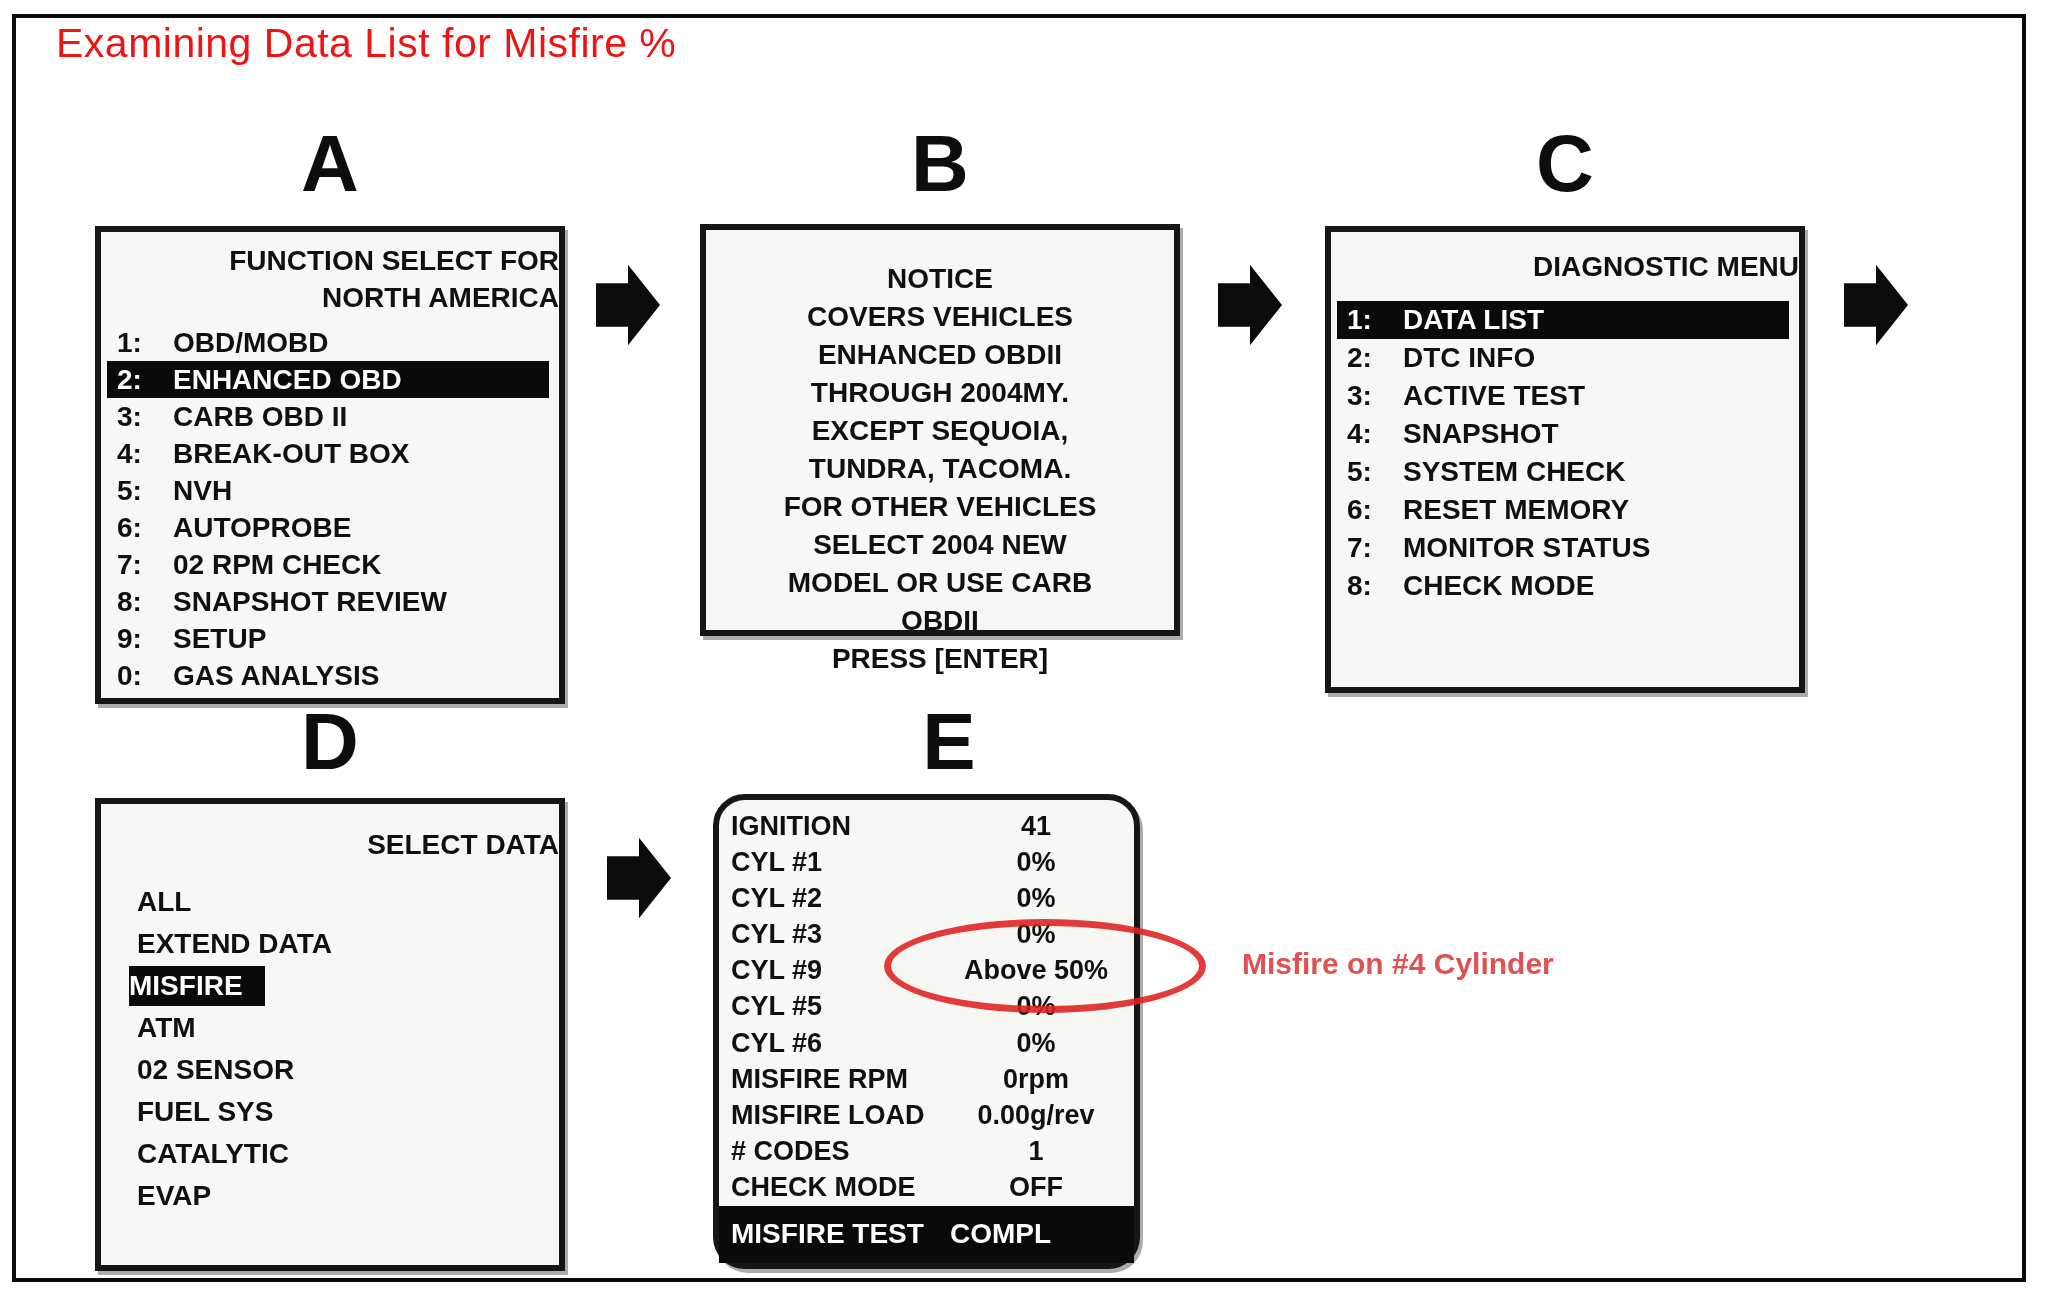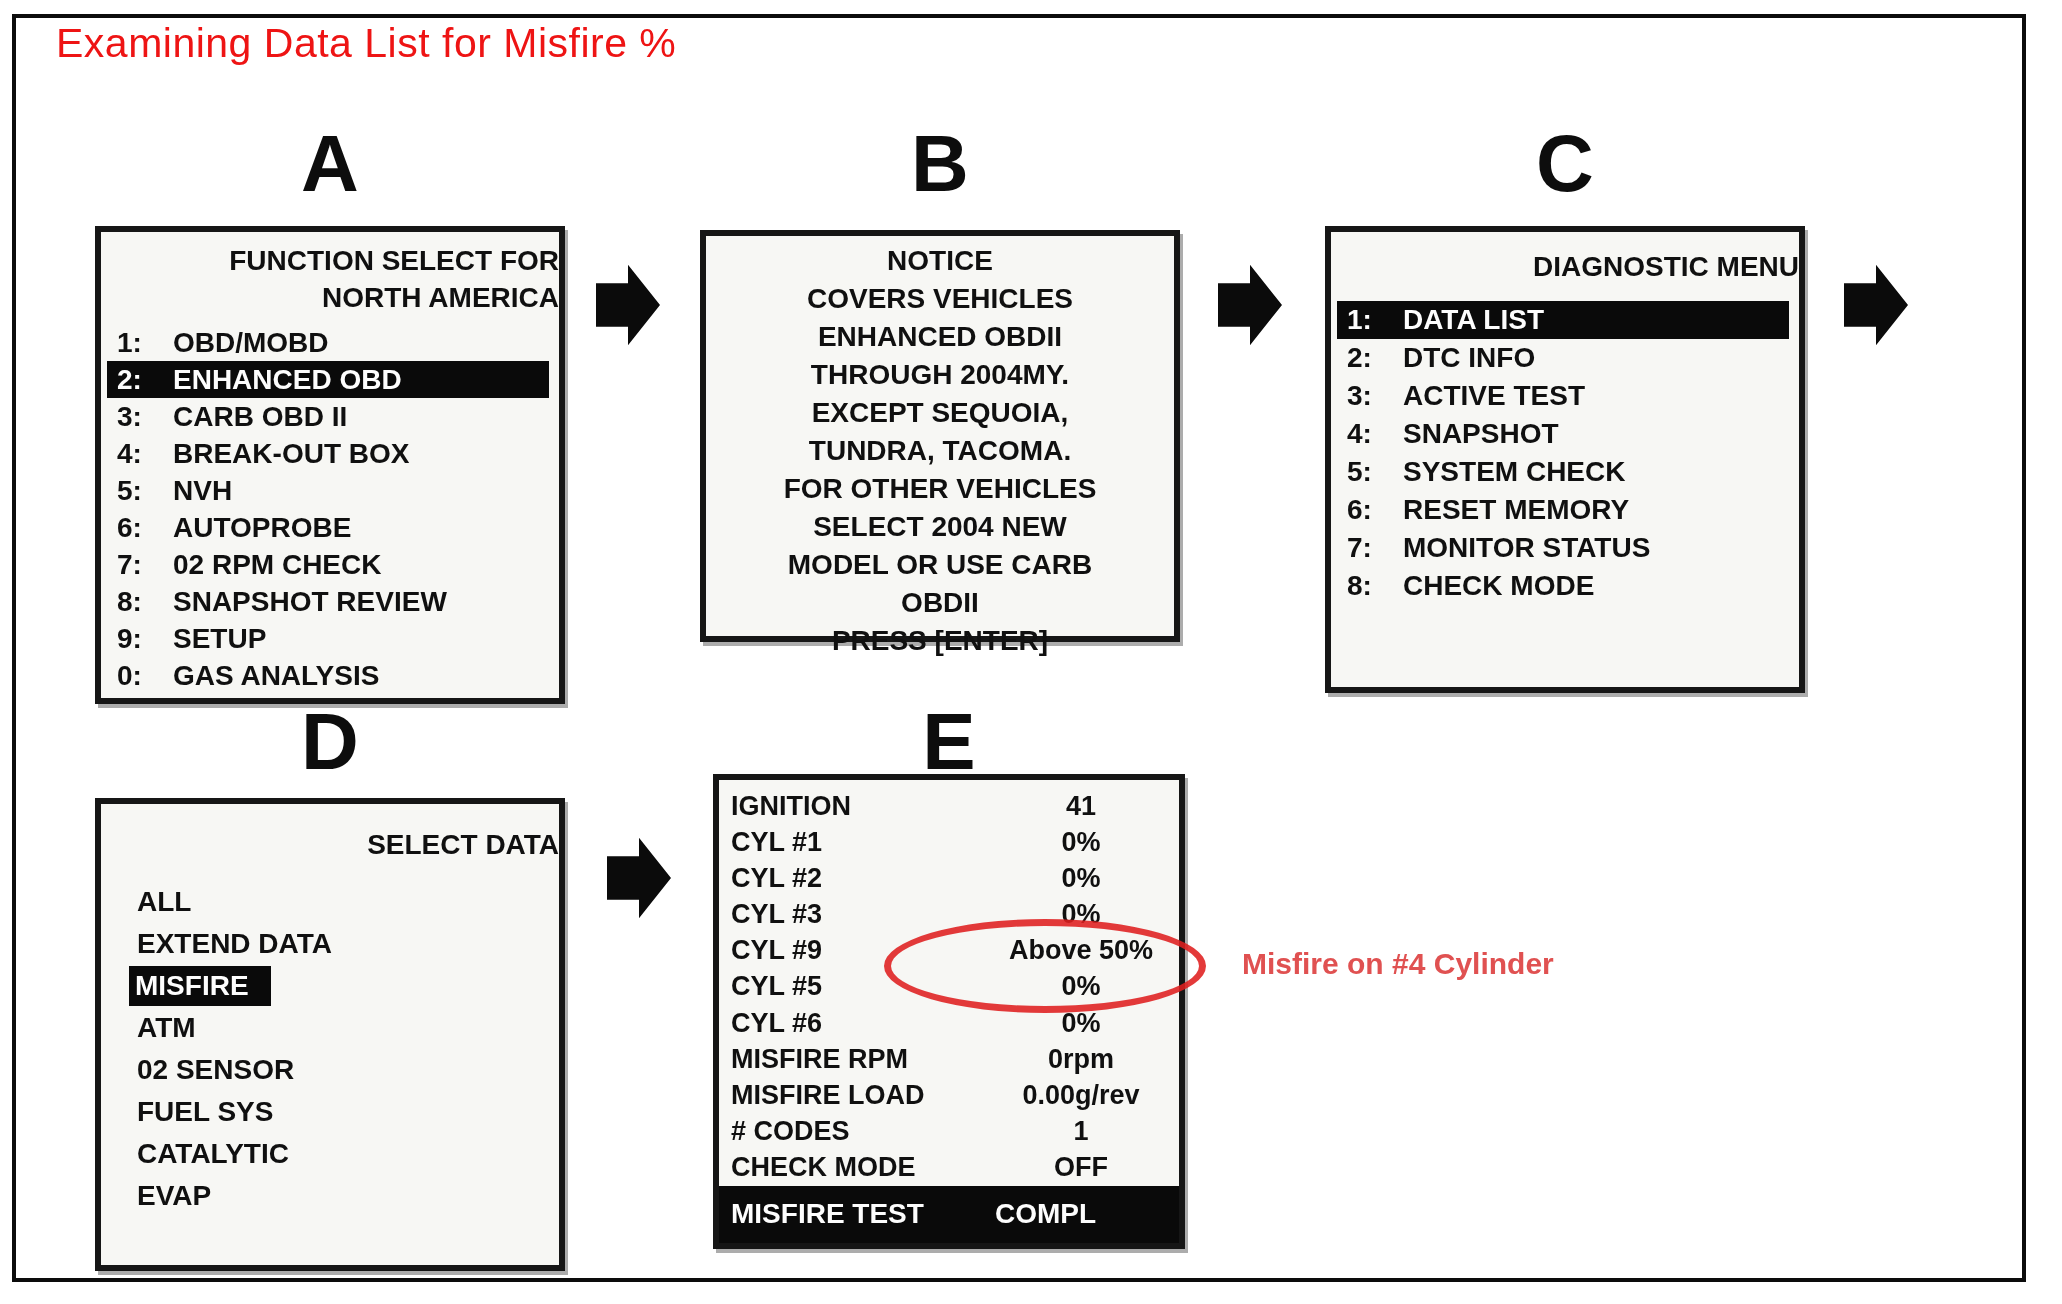--- a/index.html
+++ b/index.html
@@ -36,21 +36,21 @@
   .pb{padding-top:30px;}
   .pb .bline{text-align:center;font-size:28px;line-height:38px;}
   
   .pc .hdr{padding-top:16px;margin-bottom:16px;}
   .pc .mrow{height:38px;}
   
   .pd .hdr{padding-top:22px;margin-bottom:18px;}
   .pd .drow{font-size:28px;line-height:42px;padding-left:36px;}
   .pd .drow .sel-inline{
     display:inline-block;background:#0a0a0a;color:#fdfdfd;
-    padding:1px 22px 1px 6px;margin-left:-8px;line-height:38px;
+    padding:1px 22px 1px 0;margin-left:-8px;line-height:38px;
   }
   
   .pe{padding-top:8px;}
   .pe .erow{display:flex;align-items:center;font-size:27px;height:37px;padding:0 12px;}
   .pe .erow .lbl{flex:1;white-space:nowrap;}
   .pe .erow .val{width:172px;flex:none;text-align:center;white-space:nowrap;}
   .pe .efooter{
     margin-top:auto;display:flex;align-items:center;height:42px;padding:8px 12px;
     background:#0a0a0a;color:#fdfdfd;font-size:28px;
   }
@@ -132,21 +132,21 @@
     <div class="mrow">
         <span class="num">9:</span>
         <span>SETUP</span>
       </div>
     <div class="mrow">
         <span class="num">0:</span>
         <span>GAS ANALYSIS</span>
       </div>
   </div>
 
-  <div class="screen pb" style="left:700px;top:230px;width:480px;height:412px;justify-content:center;">
+  <div class="screen pb" style="left:700px;top:224px;width:480px;height:412px;">
     <div class="bline">NOTICE</div>
     <div class="bline">COVERS VEHICLES</div>
     <div class="bline">ENHANCED OBDII</div>
     <div class="bline">THROUGH 2004MY.</div>
     <div class="bline">EXCEPT SEQUOIA,</div>
     <div class="bline">TUNDRA, TACOMA.</div>
     <div class="bline">FOR OTHER VEHICLES</div>
     <div class="bline">SELECT 2004 NEW</div>
     <div class="bline">MODEL OR USE CARB</div>
     <div class="bline">OBDII</div>
@@ -196,21 +196,21 @@
     <div class="drow"><span>ALL</span></div>
     <div class="drow"><span>EXTEND DATA</span></div>
     <div class="drow"><span class="sel-inline">MISFIRE</span></div>
     <div class="drow"><span>ATM</span></div>
     <div class="drow"><span>02 SENSOR</span></div>
     <div class="drow"><span>FUEL SYS</span></div>
     <div class="drow"><span>CATALYTIC</span></div>
     <div class="drow"><span>EVAP</span></div>
   </div>
 
-  <div class="screen pe" style="left:713px;top:774px;width:472px;height:475px;">
+  <div class="screen pe" style="left:713px;top:794px;width:427px;height:475px;border-radius:32px;">
     <div class="erow">
         <span class="lbl">IGNITION</span>
         <span class="val">41</span>
       </div>
     <div class="erow">
         <span class="lbl">CYL #1</span>
         <span class="val">0%</span>
       </div>
     <div class="erow">
         <span class="lbl">CYL #2</span>

